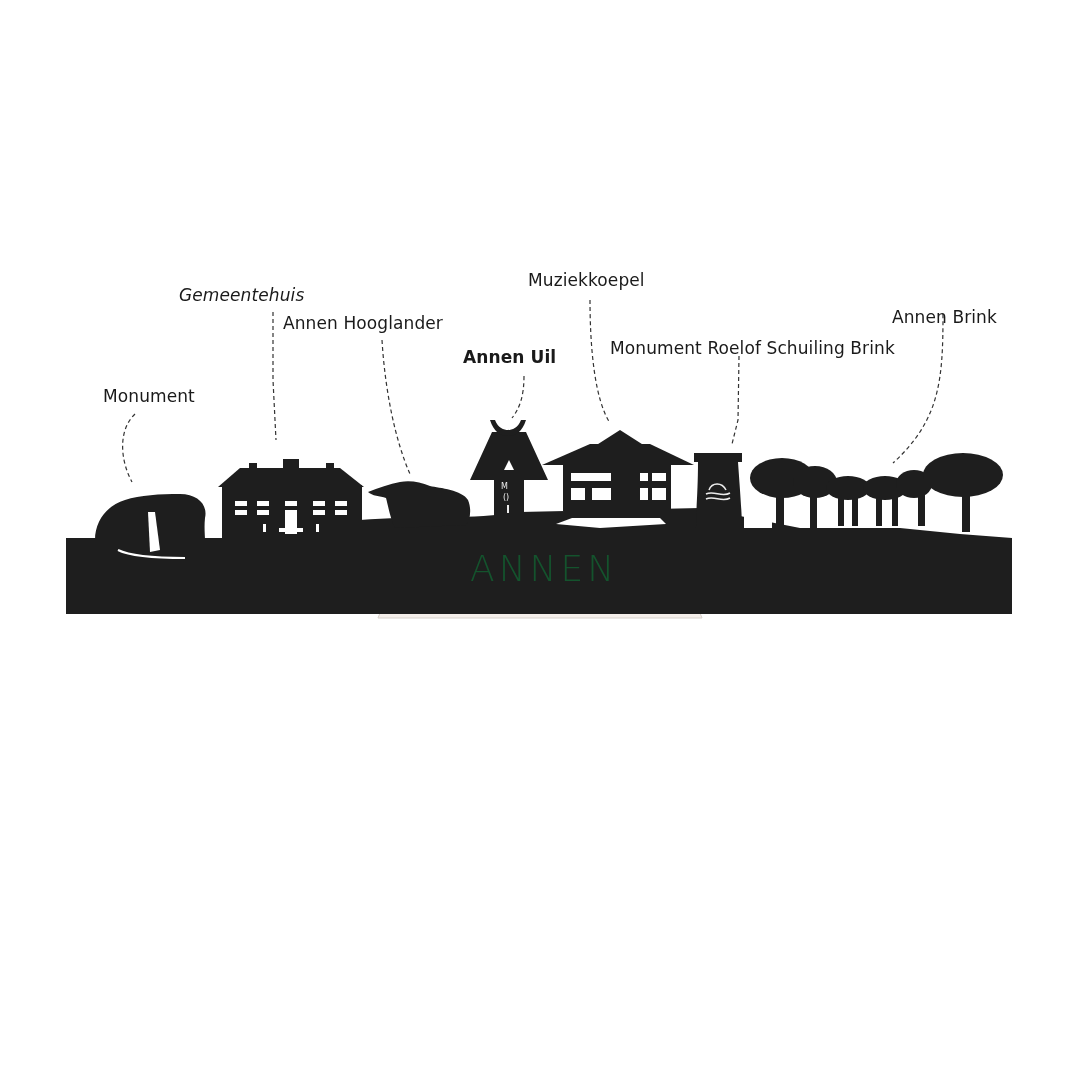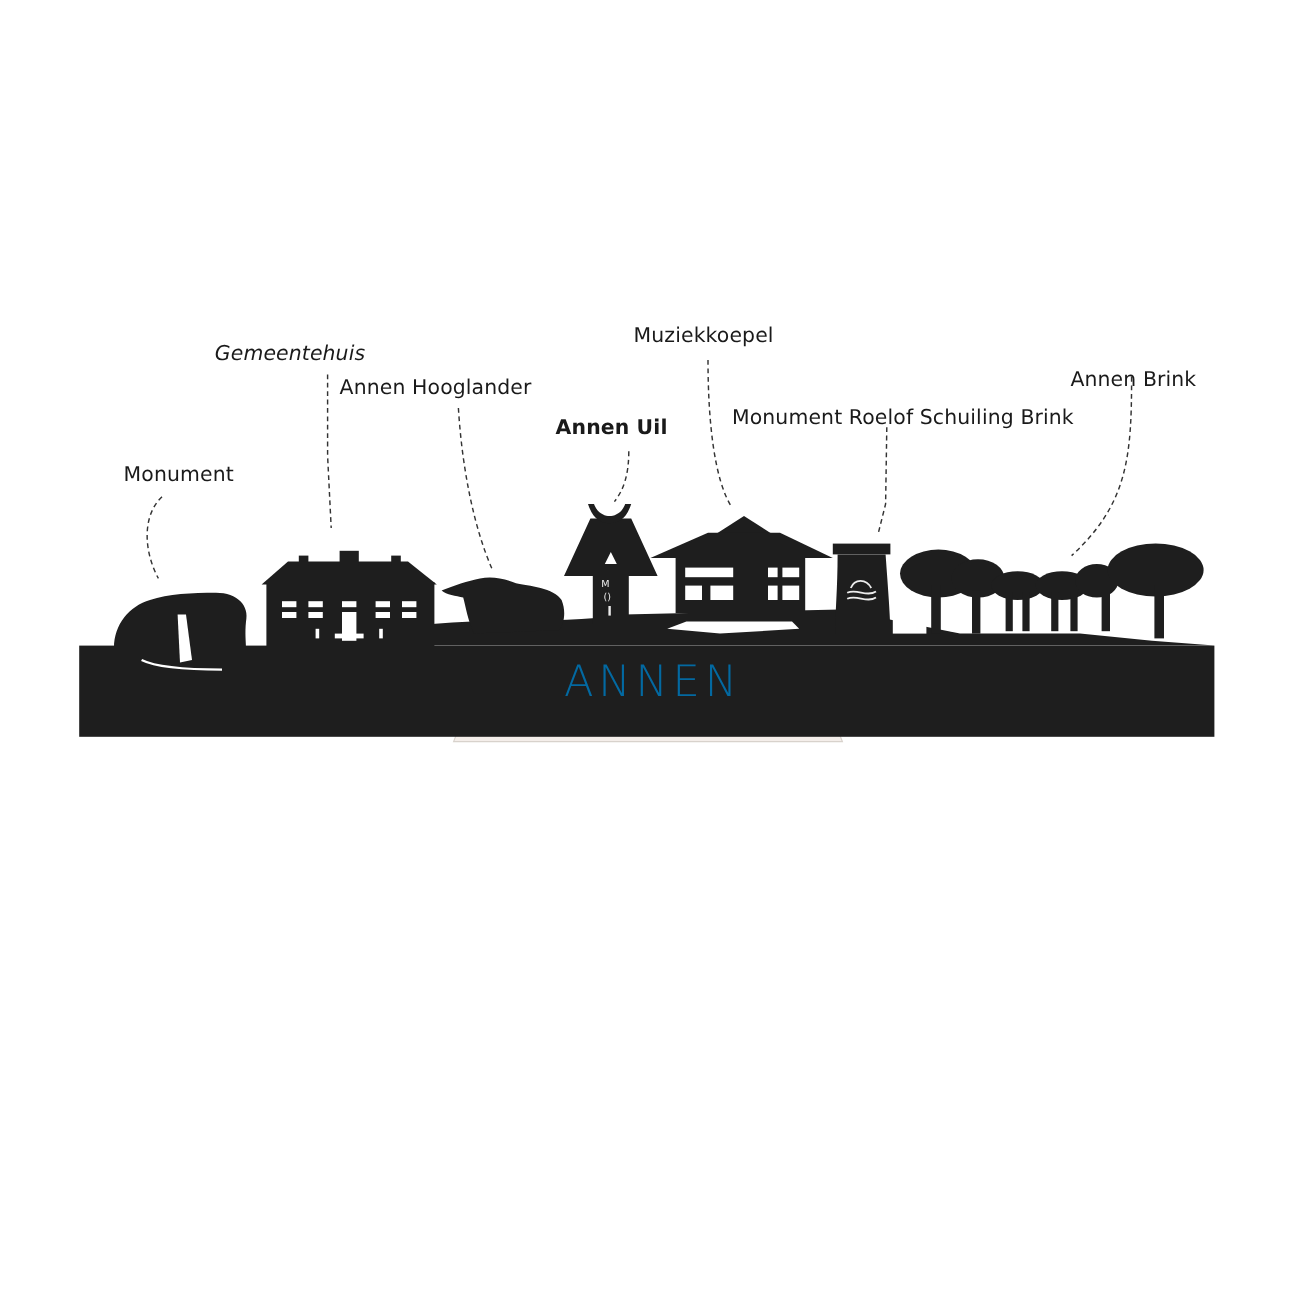--- a/index.html
+++ b/index.html
@@ -1,19 +1,19 @@
 <!DOCTYPE html>
 <html><head>
 <meta charset="utf-8">
 <style>
   html,body{margin:0;padding:0;background:#ffffff;}
   body{width:1080px;height:1080px;position:relative;overflow:hidden;font-family:"DejaVu Sans","Liberation Sans",sans-serif;}
   .label{position:absolute;font-size:17px;color:#1a1a1a;white-space:nowrap;letter-spacing:0.1px;}
   svg.main{position:absolute;left:0;top:0;}
-  .name-text{position:absolute;left:470px;top:548px;font-family:"DejaVu Sans","Liberation Sans",sans-serif;font-weight:200;font-size:36px;letter-spacing:4px;color:#0369a1;}
+  .name-text{position:absolute;left:470px;top:548px;font-family:"DejaVu Sans","Liberation Sans",sans-serif;font-weight:200;font-size:36px;letter-spacing:4px;color:#14532d;}
 </style>
 </head>
 <body>
 
 <svg class="main" width="1080" height="1080" viewBox="0 0 1080 1080">
 
   <g fill="none" stroke="#333" stroke-width="1.2" stroke-dasharray="4,3">
     <path d="M135,414 C118,430 120,460 132,482"></path>
     <path d="M273,312 L273,380 L276,440"></path>
     <path d="M382,340 C385,390 395,440 410,474"></path>

